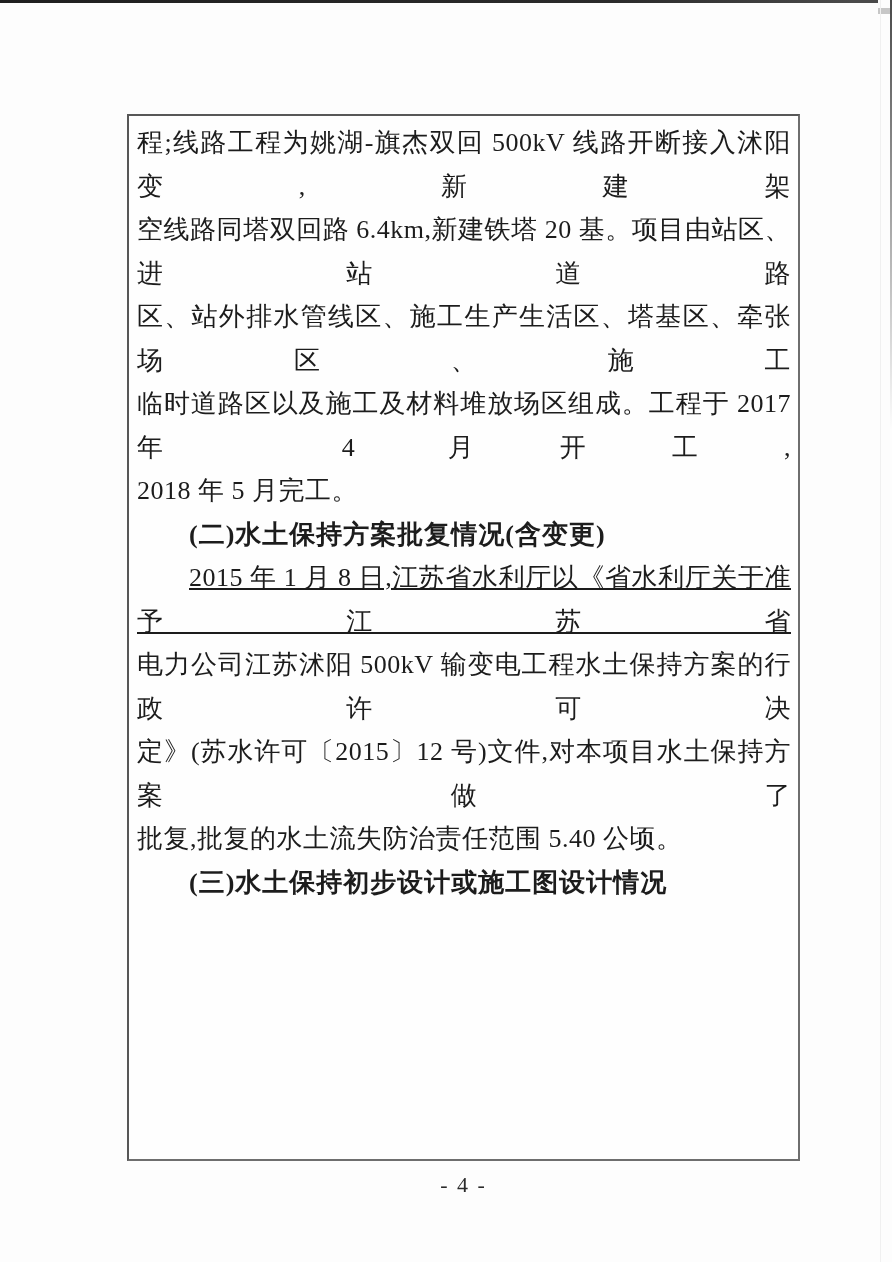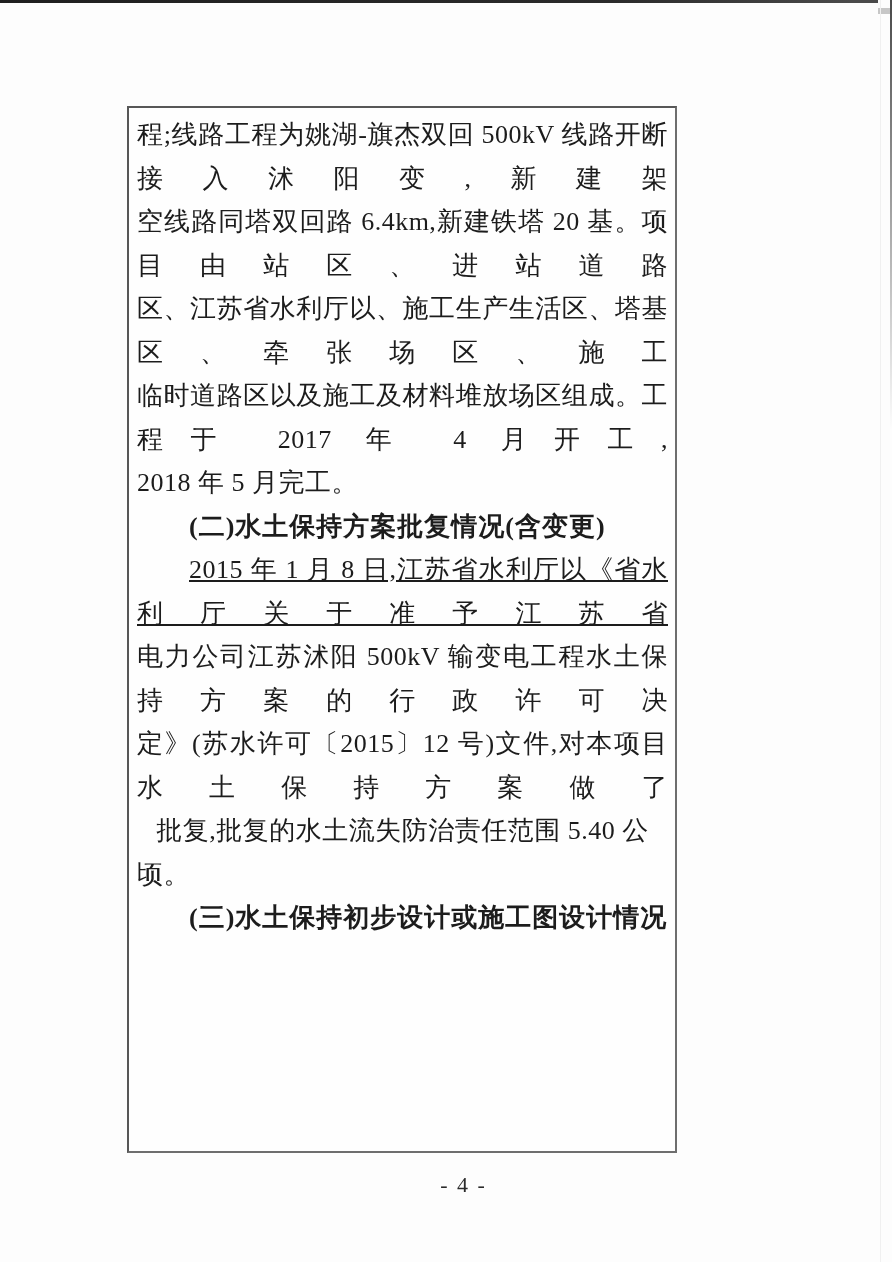--- a/index.html
+++ b/index.html
@@ -32,22 +32,22 @@
     background: linear-gradient(#4a4a4a, rgba(200,200,200,0));
   }
   .scan-right-faint {
     position: absolute; top: 0; right: 11px;
     width: 1px; height: 100%;
     background: #f0f0f0;
   }
   
   .content-box {
     position: absolute;
-    left: 127px; top: 106px;
-    width: 550px; height: 1047px;
+    left: 127px; top: 114px;
+    width: 673px; height: 1047px;
     box-sizing: border-box;
     border: 2px solid #575757;
     border-right-color: #6e6e6e;
     border-bottom-color: #6e6e6e;
     background: #fefefe;
     padding: 5px 7px 0 8px;
     overflow: hidden;
   }
   .line {
     font-size: 26px;
@@ -81,21 +81,21 @@
 <div class="page">
 
   <div class="scan-top"></div>
   <div class="scan-corner"></div>
   <div class="scan-right"></div>
   <div class="scan-right-faint"></div>
 
   <div class="content-box">
     <div class="line j">程;线路工程为姚湖-旗杰双回 500kV 线路开断接入沭阳变,新建架</div>
     <div class="line j">空线路同塔双回路 6.4km,新建铁塔 20 基。项目由站区、进站道路</div>
-    <div class="line j">区、江苏省水利厅以、施工生产生活区、塔基区、牵张场区、施工</div>
+    <div class="line j">区、站外排水管线区、施工生产生活区、塔基区、牵张场区、施工</div>
     <div class="line j">临时道路区以及施工及材料堆放场区组成。工程于 2017 年 4 月开工,</div>
     <div class="line e">2018 年 5 月完工。</div>
     <div class="line h">(二)水土保持方案批复情况(含变更)</div>
     <div class="line j i">2015 年 1 月 8 日,江苏省水利厅以《省水利厅关于准予江苏省</div>
     <div class="line j">电力公司江苏沭阳 500kV 输变电工程水土保持方案的行政许可决</div>
     <div class="line j">定》(苏水许可〔2015〕12 号)文件,对本项目水土保持方案做了</div>
     <div class="line e">批复,批复的水土流失防治责任范围 5.40 公顷。</div>
     <div class="line h">(三)水土保持初步设计或施工图设计情况</div>
 
   </div>

